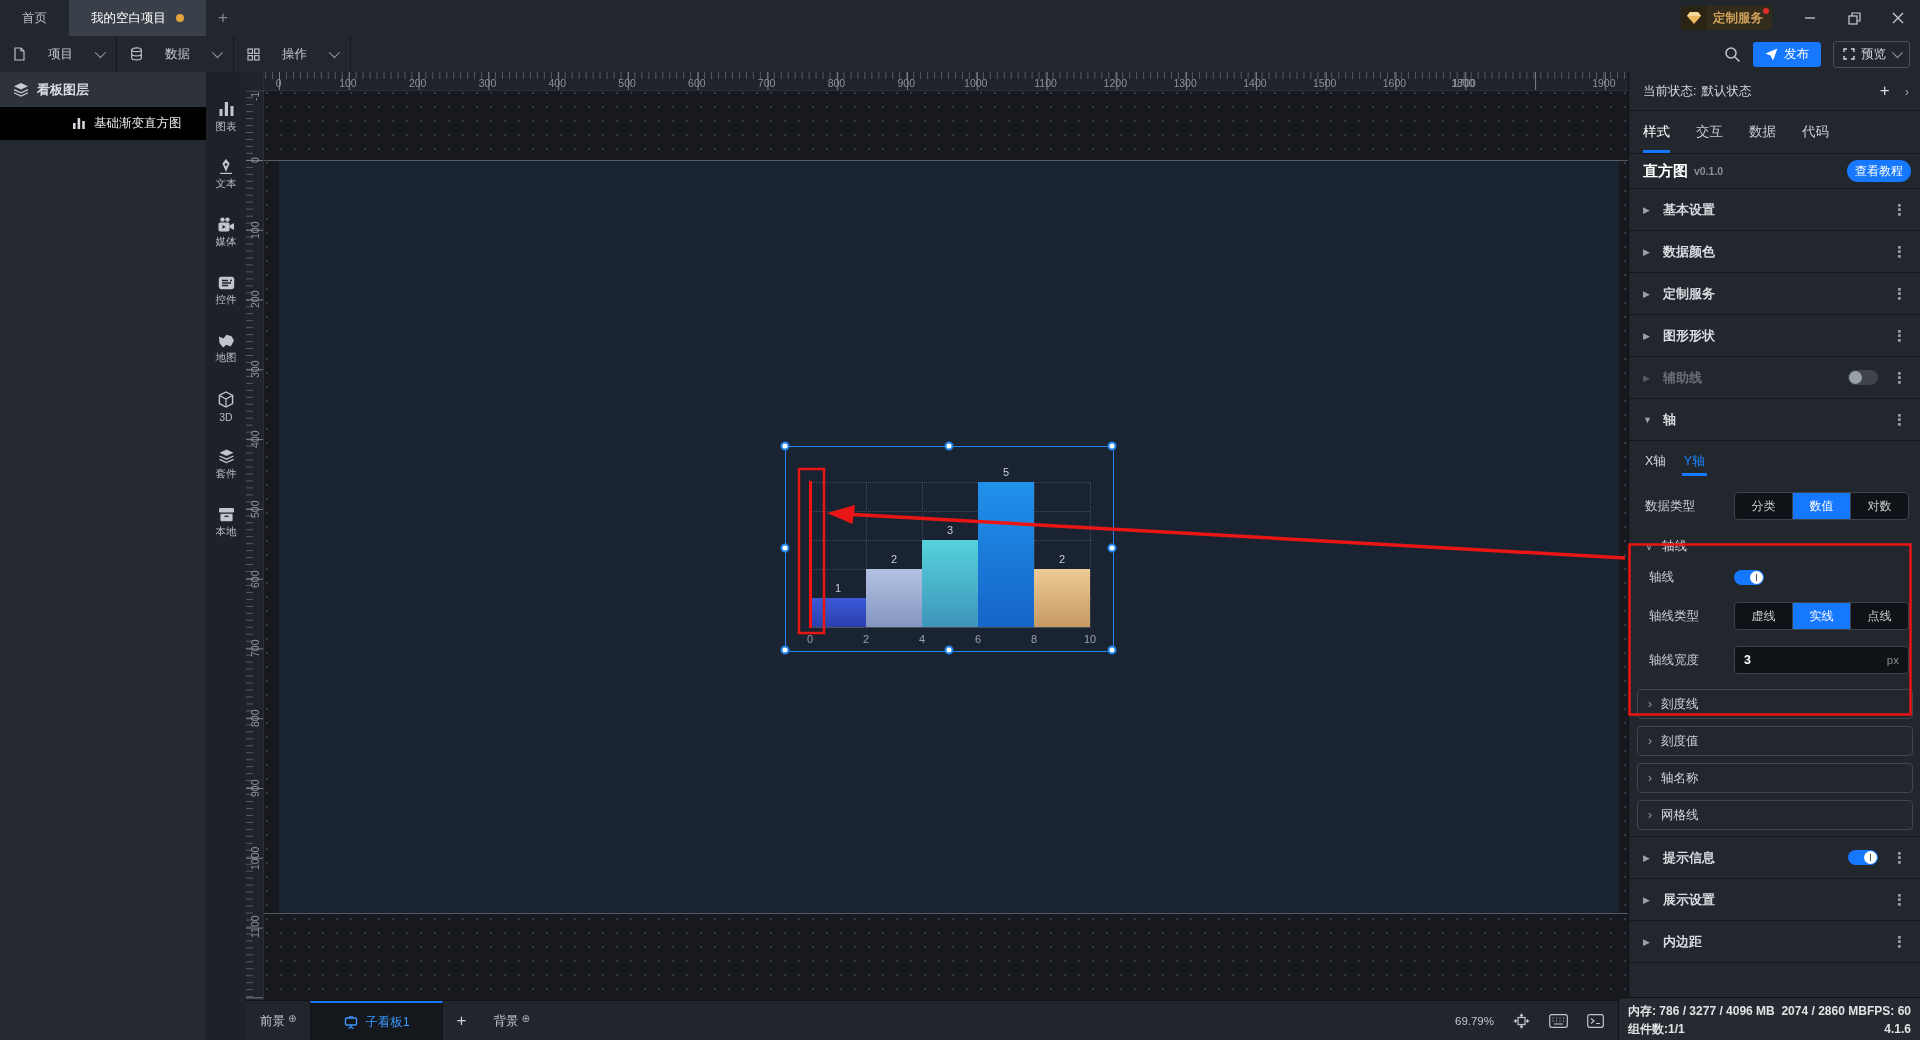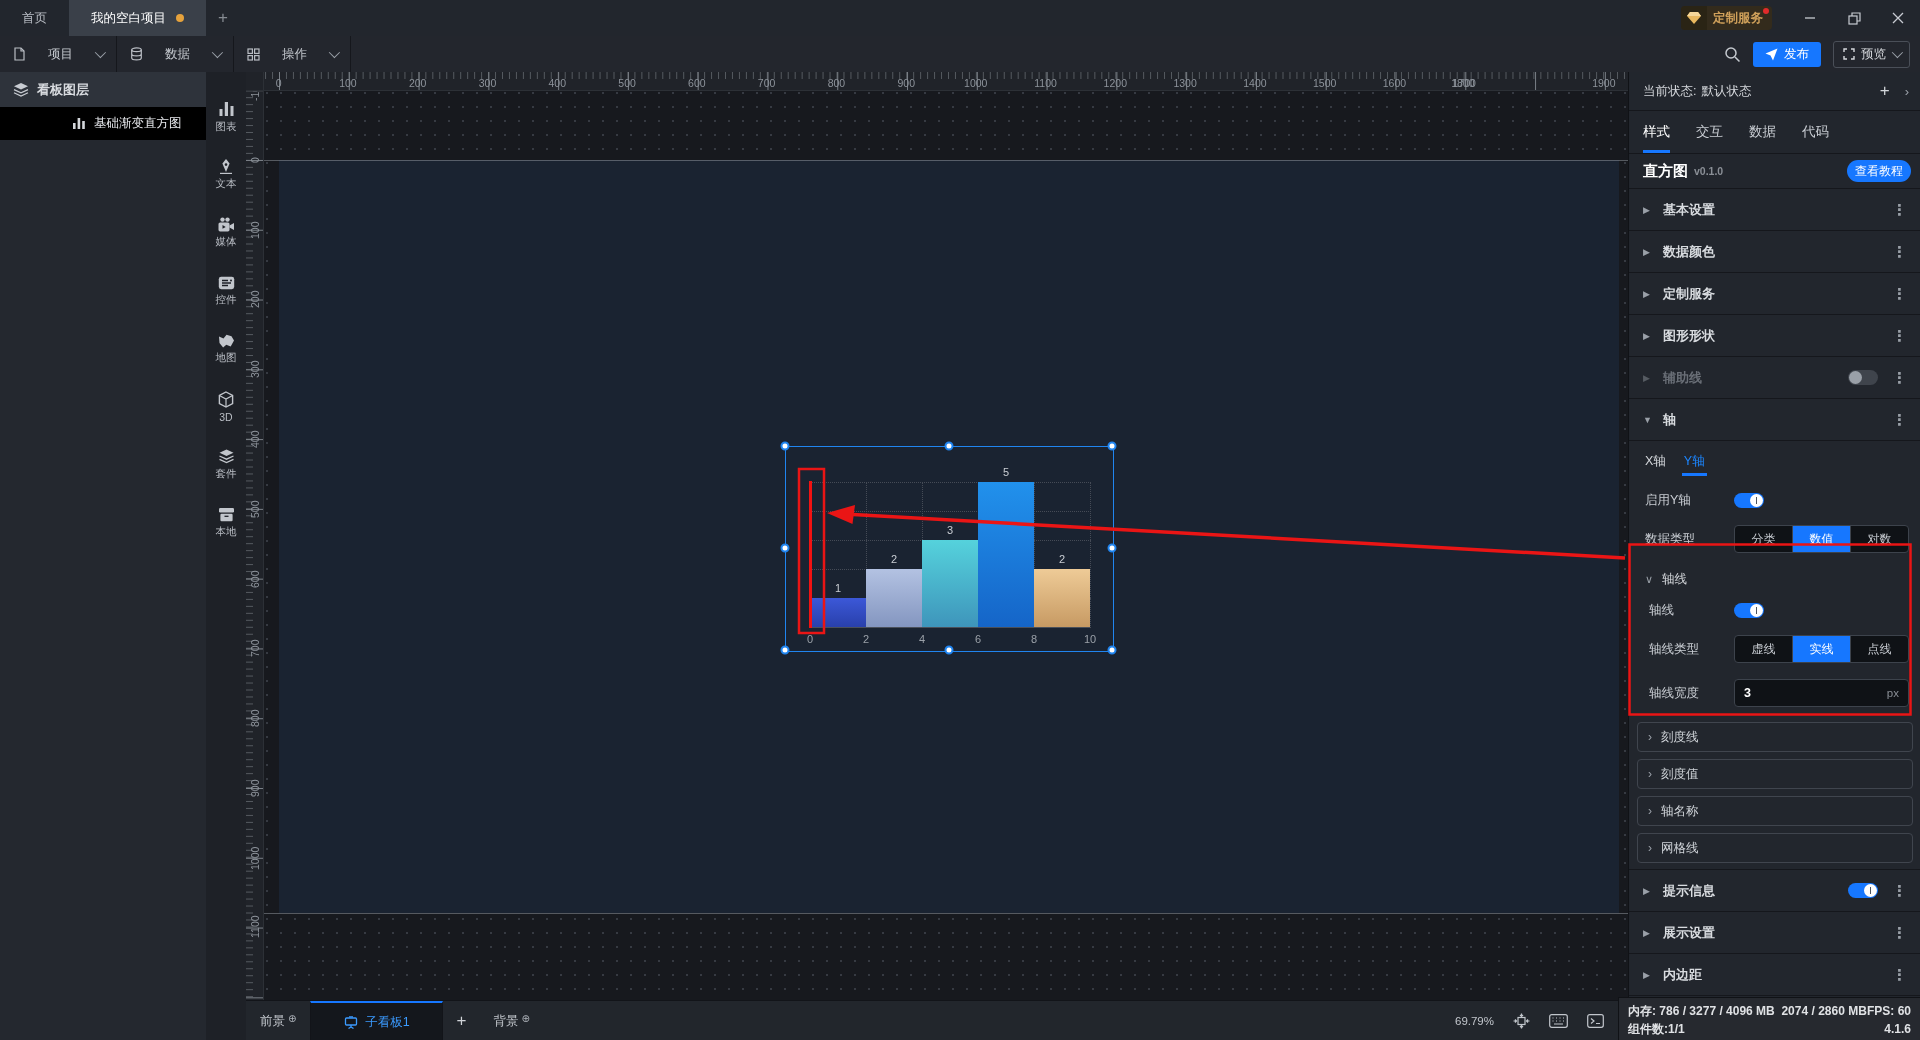--- a/index.html
+++ b/index.html
@@ -464,24 +464,20 @@
           <span class="kebab">⋮</span>
         </div>
       </div>
 
     <div id="axisbody">
       <div id="xytabs">
         <div class="xytab"><span>X轴</span></div>
         <div class="xytab active"><span>Y轴</span></div>
       </div>
       <div class="ctl-row">
-        <span class="lab">启用Y轴</span>
-        <span class="toggle on"></span>
-      </div>
-      <div class="ctl-row">
         <span class="lab">数据类型</span>
         <div class="seg" id="seg-datatype">
             <div class="segcell">分类</div>
             <div class="segcell active">数值</div>
             <div class="segcell">对数</div>
           </div>
       </div>
       <div class="subhdr">
         <span class="vchev">∨</span>
         <span>轴线</span>

